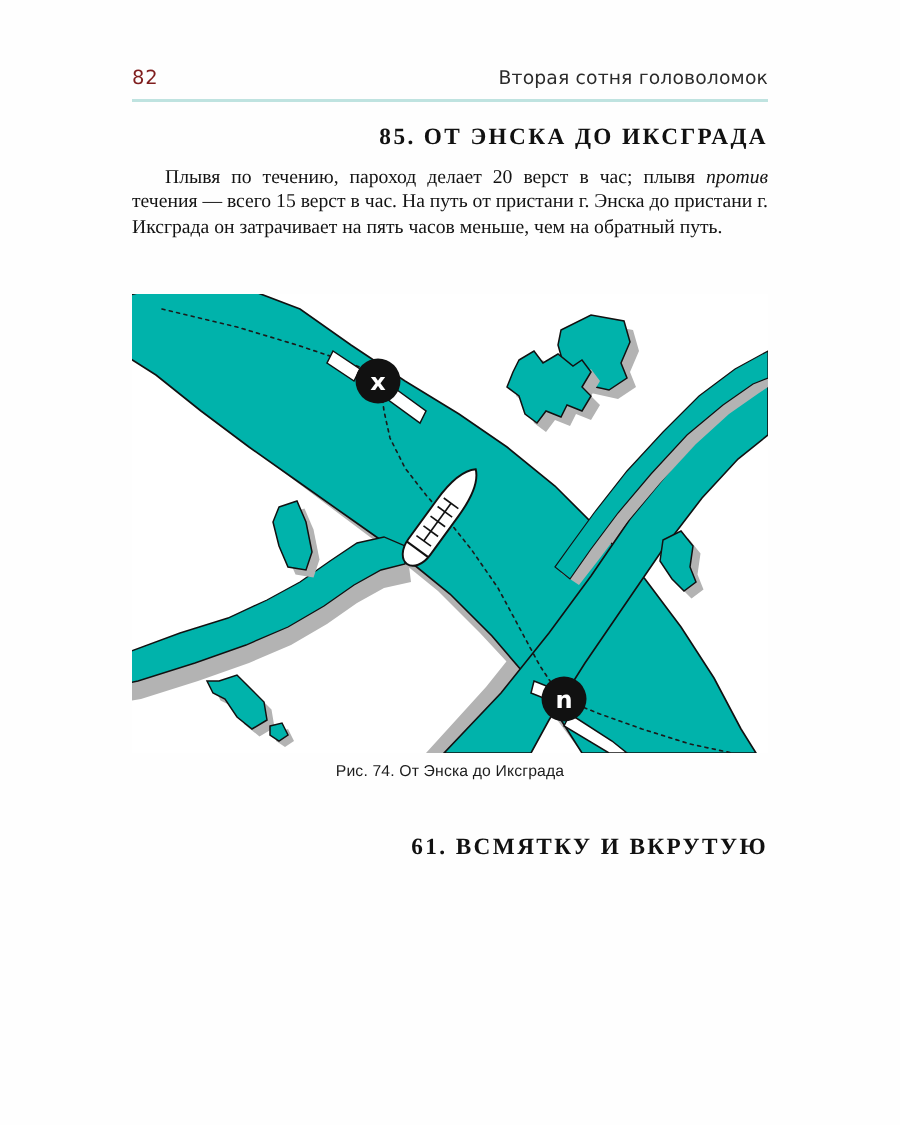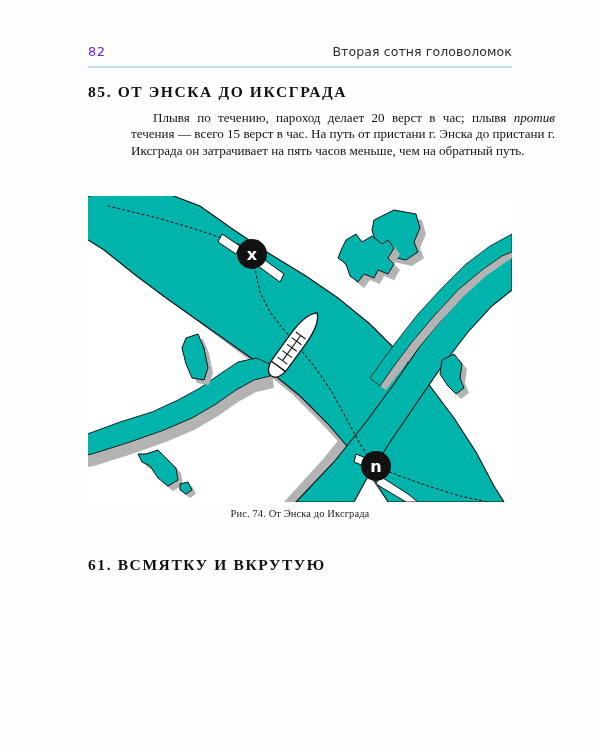--- a/index.html
+++ b/index.html
@@ -34,53 +34,53 @@
   .runhead {
     position: relative;
     display: flex;
     align-items: baseline;
     justify-content: space-between;
     height: 20px;
   }
   .folio {
     font-family: "DejaVu Sans", sans-serif;
     font-size: 13px;
-    color: #6d28d9;
+    color: #7f1d1d;
     letter-spacing: 0.5px;
   }
   .runhead-title {
     font-family: "DejaVu Sans", sans-serif;
     font-size: 12.5px;
     color: #2b2b2b;
     letter-spacing: 0.1px;
   }
   .runrule {
     position: absolute;
     left: 88px;
     top: 66px;
     width: 424px;
     height: 2px;
     background: #bfe3e0;
   }
 
   
   .sec-title {
-    text-align: left;
+    text-align: right;
     font-family: "Liberation Serif", serif;
     font-weight: bold;
     font-size: 15.5px;
     letter-spacing: 1.6px;
     color: #111111;
     margin: 0;
   }
   #heading-85 { position: absolute; left: 88px; top: 83px; width: 424px; }
   #heading-86 { position: absolute; left: 88px; top: 556px; width: 424px; }
 
   
-  .body-block { position: absolute; left: 88px; width: 424px; margin-left: 43px; }
+  .body-block { position: absolute; left: 88px; width: 424px; }
   #body-85 { top: 110px; }
   #body-86 { top: 583px; }
 
   .para {
     margin: 0;
     font-family: "Liberation Serif", serif;
     font-size: 13.1px;
     line-height: 16.4px;
     color: #131313;
     text-align: justify;
@@ -100,21 +100,21 @@
   .map-wrap {
     position: relative;
     width: 424px;
     height: 306px;
     background: #ffffff;
   }
   .map-wrap svg { display: block; }
   .fig-caption {
     margin-top: 6px;
     text-align: center;
-    font-family: Liberation Serif, serif;
+    font-family: Liberation Sans, sans-serif;
     font-size: 10.5px;
     color: #1c1c1c;
     letter-spacing: 0.1px;
   }
 
   .marker-label {
     font-family: "DejaVu Sans", sans-serif;
     font-weight: bold;
     fill: #ffffff;
   }

